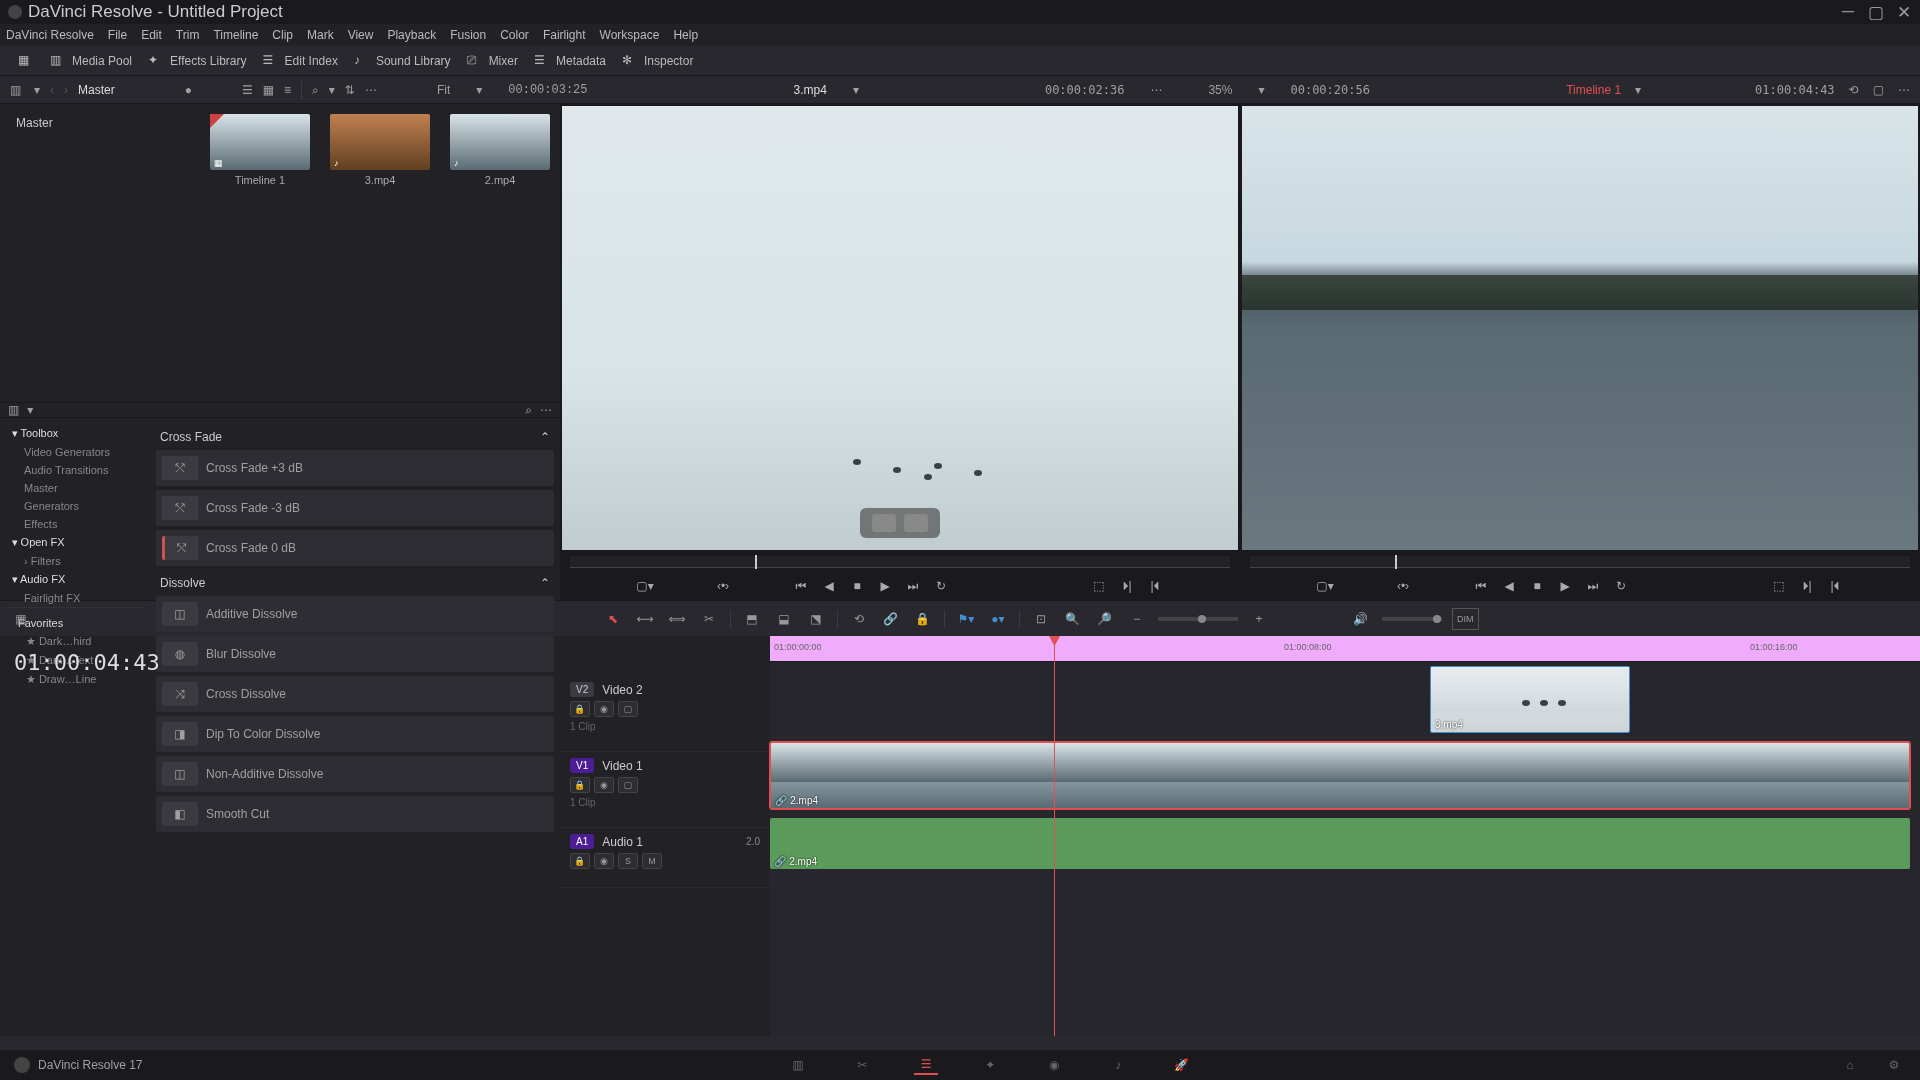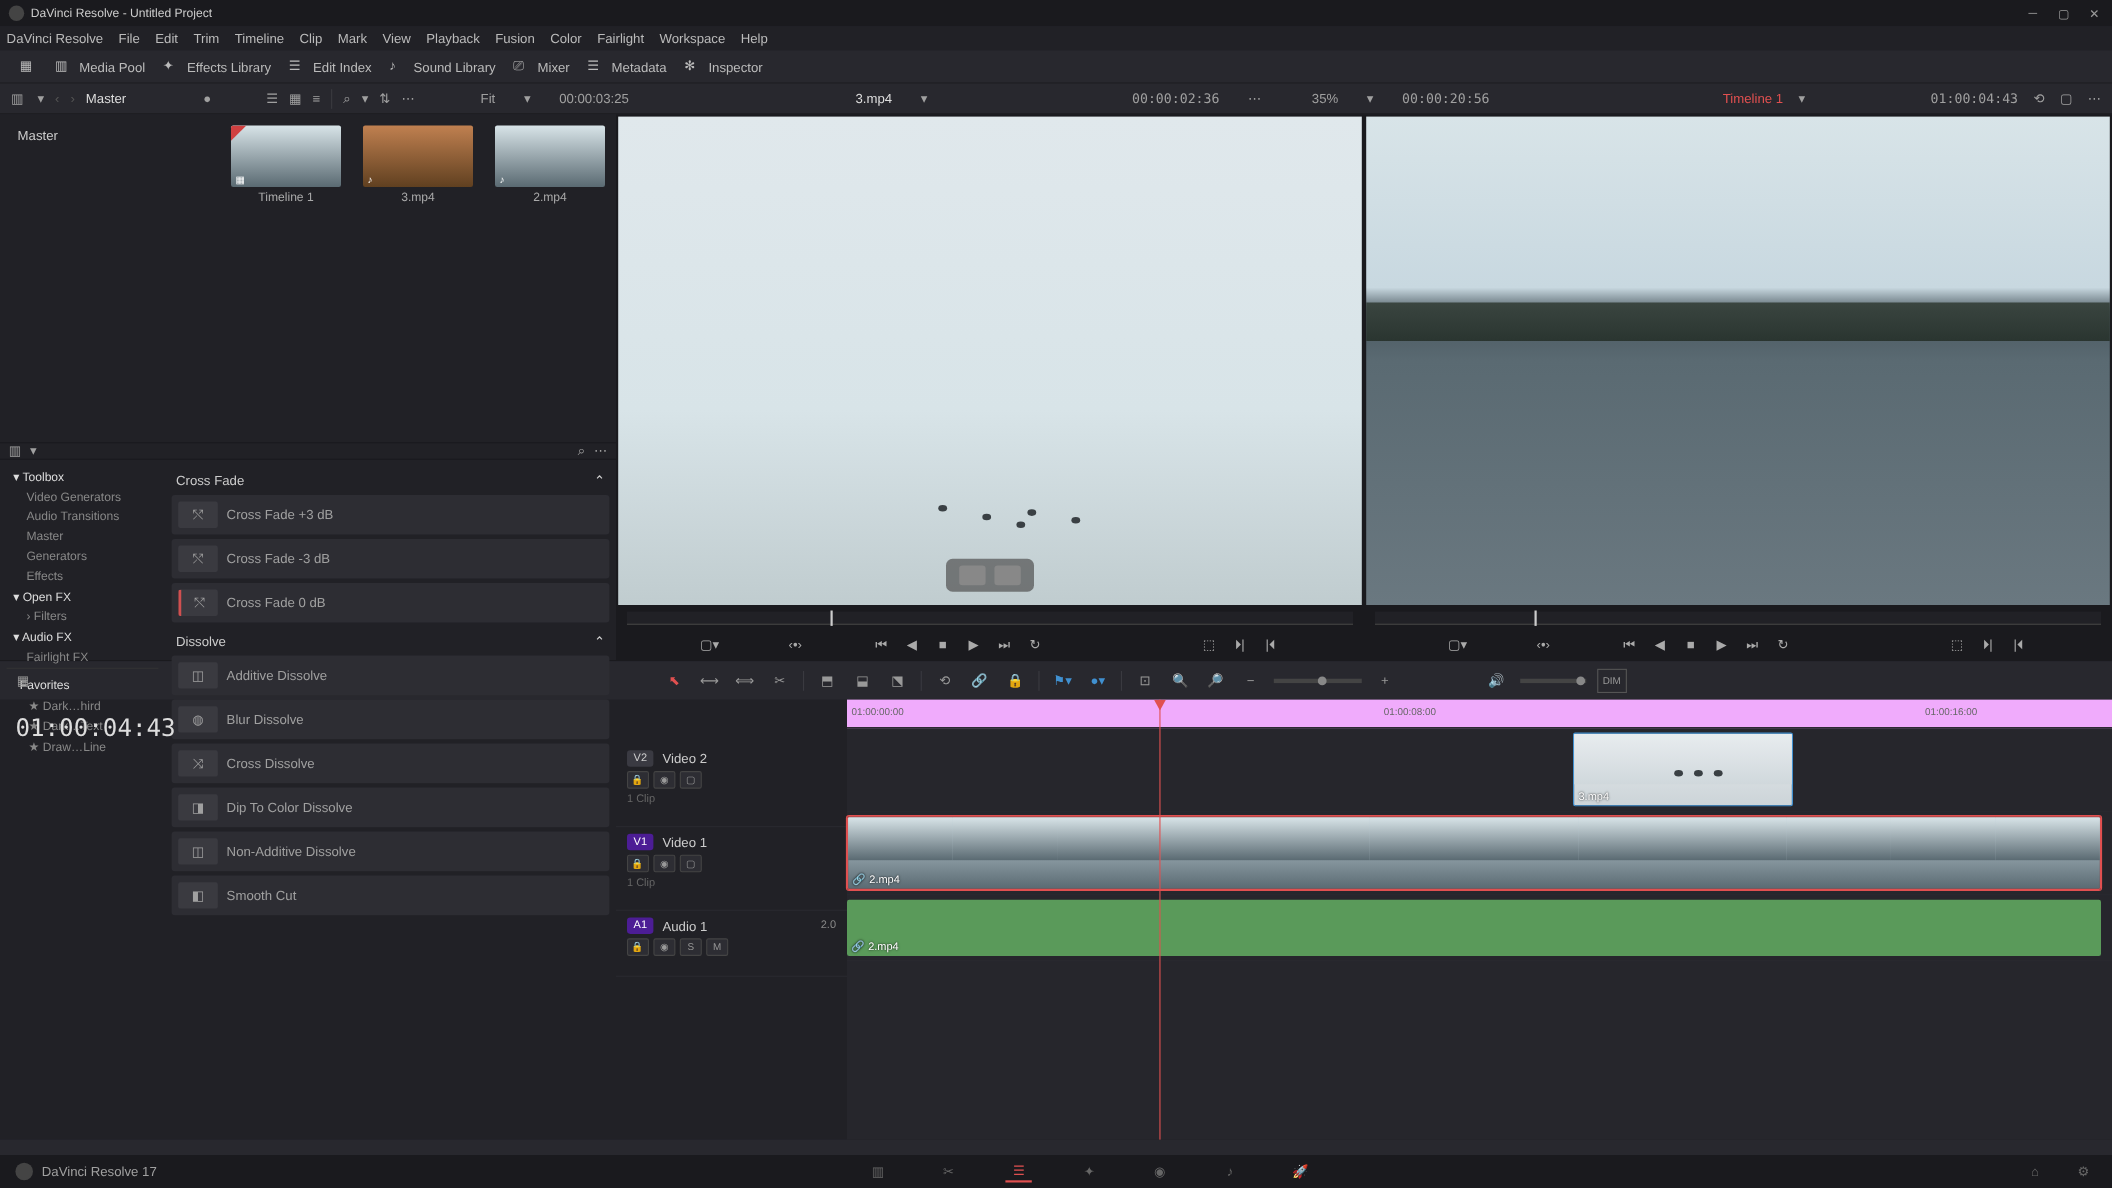--- a/index.html
+++ b/index.html
@@ -1,17 +1,17 @@
 <!DOCTYPE html>
 <html><head>
 <meta charset="utf-8">
 <style>
 * { margin: 0; padding: 0; box-sizing: border-box; font-family: 'Segoe UI', Arial, sans-serif; }
 body { background: #28282e; color: #a0a0a0; font-size: 12px; overflow: hidden; width: 1920px; height: 1080px; position: relative; }
-.titlebar { height: 24px; background: #1a1a1e; display: flex; align-items: center; padding: 0 8px; color: #ccc; font-size: 11px; }
+.titlebar { height: 24px; background: #1a1a1e; display: flex; align-items: center; padding: 0 8px; color: #ccc; font-size: 17px; }
 .titlebar-logo { width: 14px; height: 14px; background: #444; border-radius: 50%; margin-right: 6px; }
 .win-controls { margin-left: auto; display: flex; gap: 12px; }
 .win-btn { width: 16px; height: 16px; display: flex; align-items: center; justify-content: center; cursor: pointer; color: #999; }
 .menubar { height: 22px; background: #212126; display: flex; align-items: center; padding: 0 6px; gap: 14px; color: #bbb; font-size: 12px; }
 .menubar span { cursor: pointer; }
 .toolbar { height: 30px; background: #28282e; display: flex; align-items: center; padding: 0 10px; border-bottom: 1px solid #1a1a1e; }
 .toolbar-btn { display: flex; align-items: center; gap: 6px; padding: 4px 8px; cursor: pointer; color: #bbb; }
 .toolbar-btn .icon { width: 16px; height: 16px; }
 .project-title { flex: 1; text-align: center; color: #ddd; font-size: 14px; font-weight: 500; }
 .secondary-bar { height: 28px; background: #28282e; display: flex; align-items: center; padding: 0 10px; border-bottom: 1px solid #1a1a1e; }
@@ -170,21 +170,21 @@
     <span>≡</span>
     <div class="sep"></div>
     <span>⌕</span>
     <span>▾</span>
     <span>⇅</span>
     <span>⋯</span>
   </div>
   <div class="sb-center">
     <span>Fit</span>
     <span>▾</span>
-    <span style="font-family:Liberation Sans, sans-serif">00:00:03:25</span>
+    <span style="font-family:Liberation Mono, monospace">00:00:03:25</span>
     <span style="margin-left:180px;color:#ddd">3.mp4</span>
     <span>▾</span>
     <span style="margin-left:160px;font-family:monospace">00:00:02:36</span>
     <span>⋯</span>
     <span style="margin-left:20px">35%</span>
     <span>▾</span>
     <span style="font-family:monospace">00:00:20:56</span>
   </div>
   <div class="sb-right">
     <span class="timeline-name">Timeline 1</span>
@@ -437,21 +437,21 @@
           <span class="th-btn">🔒</span>
           <span class="th-btn">◉</span>
           <span class="th-btn">S</span>
           <span class="th-btn">M</span>
         </div>
     </div>
   </div>
   <div class="timeline-tracks">
     <div class="ruler">
       <span class="ruler-tick" style="left:4px">01:00:00:00</span>
-      <span class="ruler-tick" style="left:488px">01:00:08:00</span>
+      <span class="ruler-tick" style="left:514px">01:00:08:00</span>
       <span class="ruler-tick" style="left:980px">01:00:16:00</span>
     </div>
     <div class="playhead"></div>
     <div class="track-row">
       <div class="clip video-overlay" style="left:660px;width:200px">
         <div style="height:70%;background:linear-gradient(180deg,#e8ecef 0%,#d0d8dc 100%);position:relative">
             <div class="snow-spots" style="bottom:20%">
               <span style="left:20%"></span>
               <span style="left:50%"></span>
               <span style="left:80%"></span>

